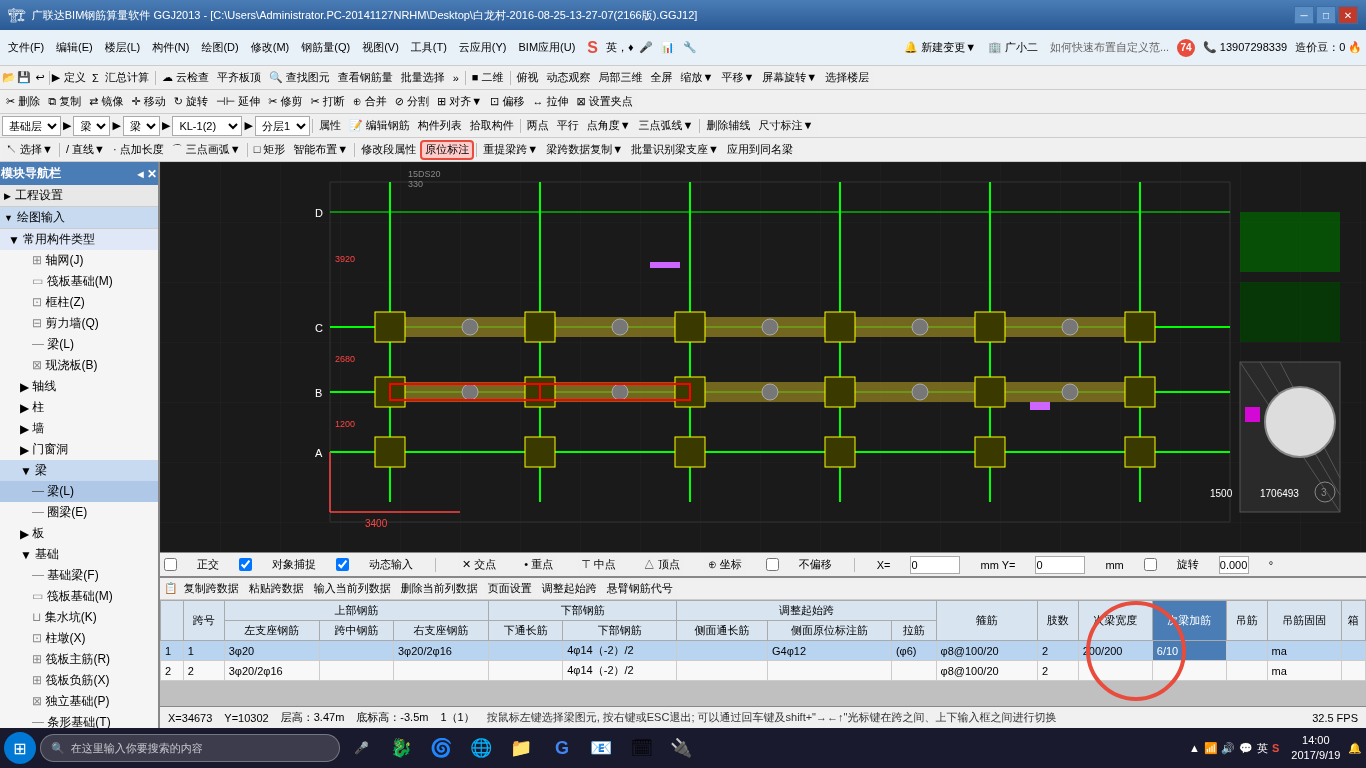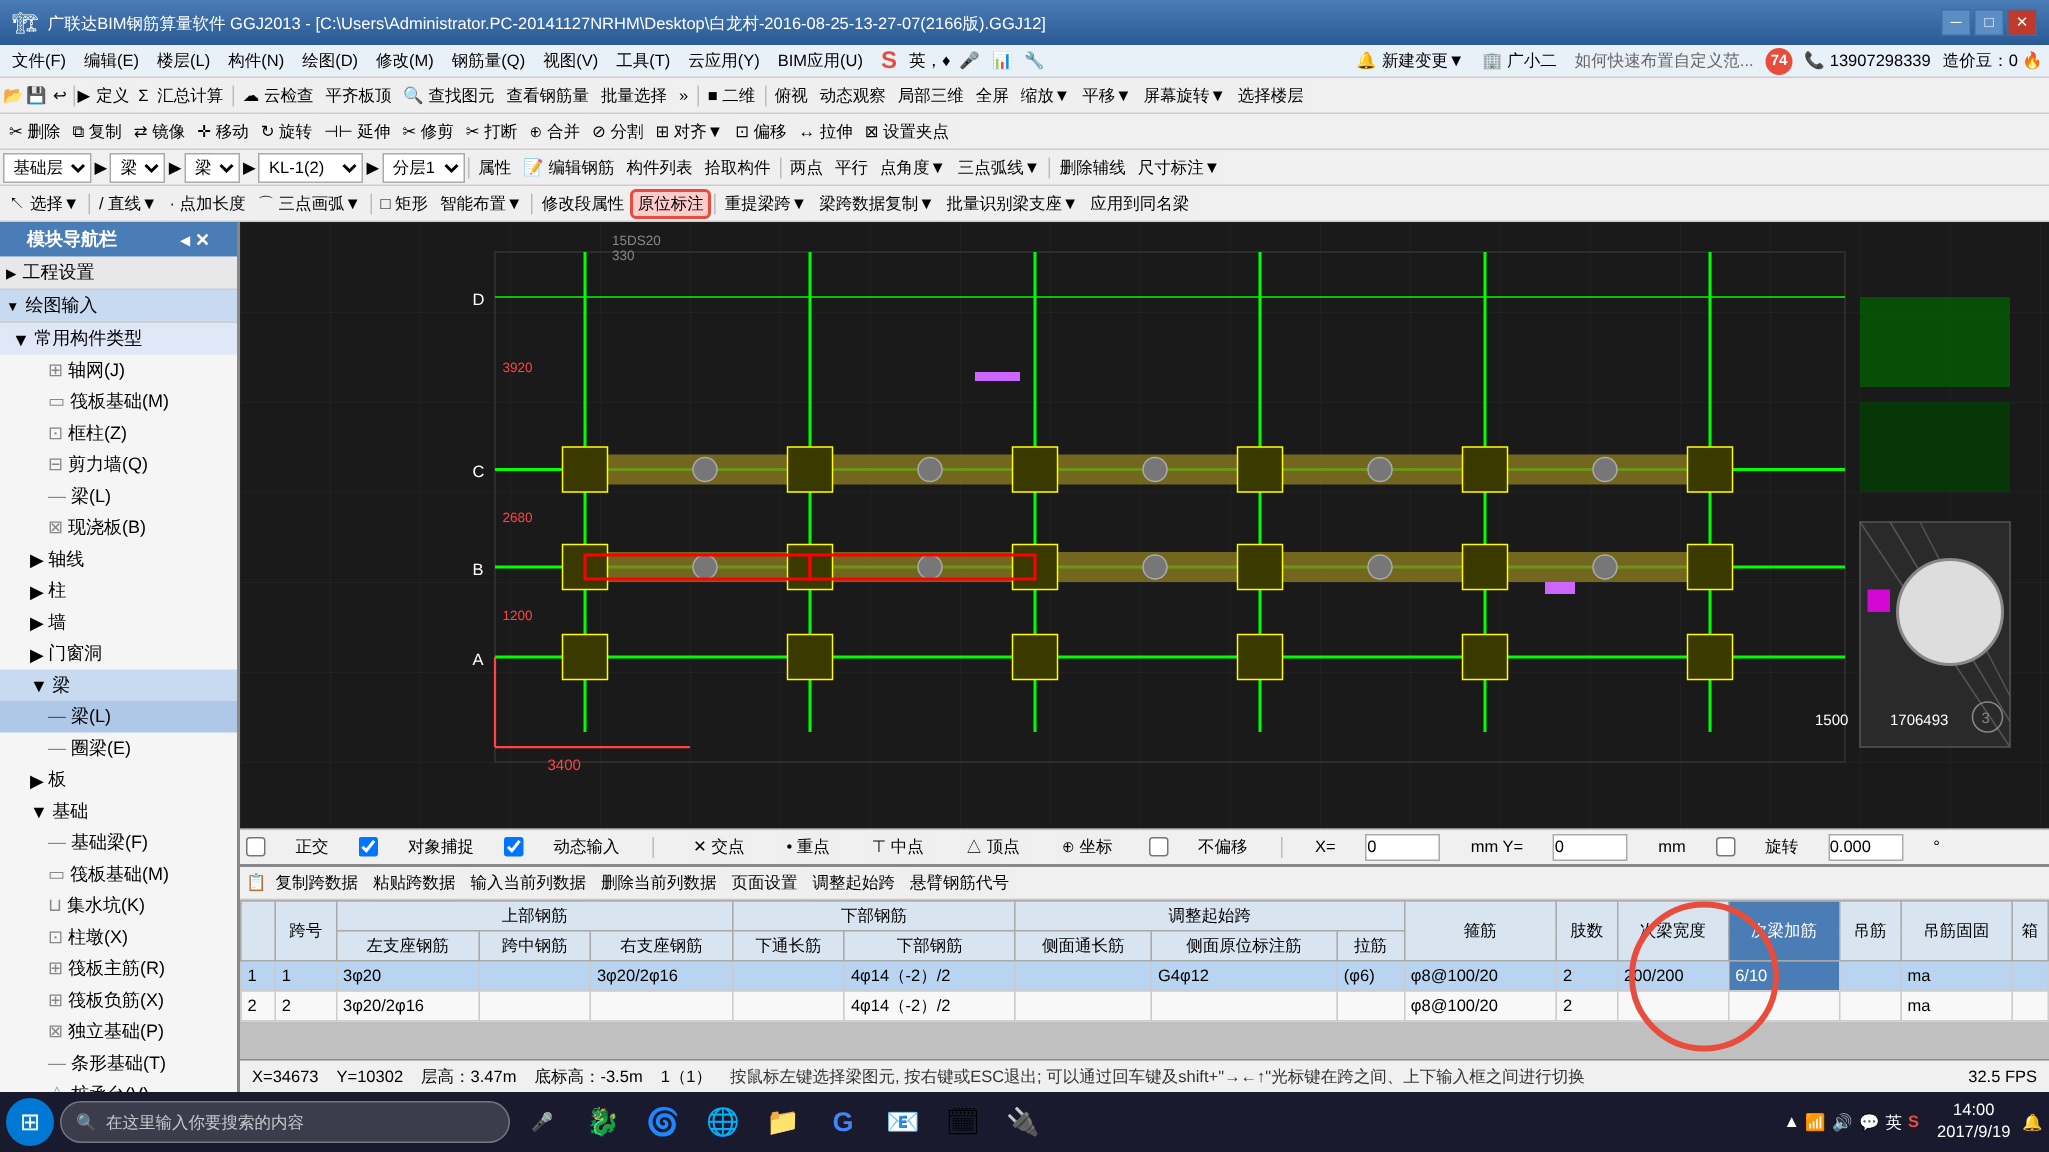--- a/index.html
+++ b/index.html
@@ -28,21 +28,21 @@
       width: 160px;
       background: #f5f5f5;
       border-right: 2px solid #888;
       display: flex;
       flex-direction: column;
       overflow: hidden;
     }
     #nav-header {
       background: #4a7cb5;
       color: white;
-      padding: 3px 18px;
+      padding: 3px 1px;
       font-size: 12px;
       font-weight: bold;
       display: flex;
       justify-content: space-between;
       align-items: center;
     }
     #nav-content {
       flex: 1;
       overflow-y: auto;
       font-size: 12px;
@@ -229,21 +229,21 @@
       font-size: 11px;
       border: 1px solid #aaa;
       background: white;
       padding: 0 2px;
     }
 
     
     #top-banner {
       display: flex;
       align-items: center;
-      height: 22px;
+      height: 36px;
       background: #e8f0f8;
       border-bottom: 1px solid #ccc;
       padding: 0 4px;
       font-size: 11px;
       gap: 4px;
     }
     .banner-badge {
       background: #e74c3c;
       color: white;
       border-radius: 50%;
@@ -624,21 +624,21 @@
             <input type="checkbox" style=""> 
               <span>不偏移</span>
             <span class="tool-sep"></span>
             <span>X=</span>
             <input type="text" value="0" style="width: 50px; height: 18px; font-size: 11px; border: 1px solid rgb(170, 170, 170);">
             <span>mm Y=</span>
             <input type="text" value="0" style="width: 50px; height: 18px; font-size: 11px; border: 1px solid rgb(170, 170, 170);">
             <span>mm</span>
             <input type="checkbox" style=""> 
               <span>旋转</span>
-            <input type="text" value="0.000" style="width: 50px; height: 18px; font-size: 11px; border: 1px solid rgb(170, 170, 170);">
+            <input type="text" value="0.000" style="width: 30px; height: 18px; font-size: 11px; border: 1px solid rgb(170, 170, 170);">
             <span>°</span>
           </div>
         </div>
 
         <div id="table-area">
           <div id="table-toolbar">
             <span>📋</span>
             <button class="tool-btn">复制跨数据</button>
             <button class="tool-btn">粘贴跨数据</button>
             <button class="tool-btn">输入当前列数据</button>

